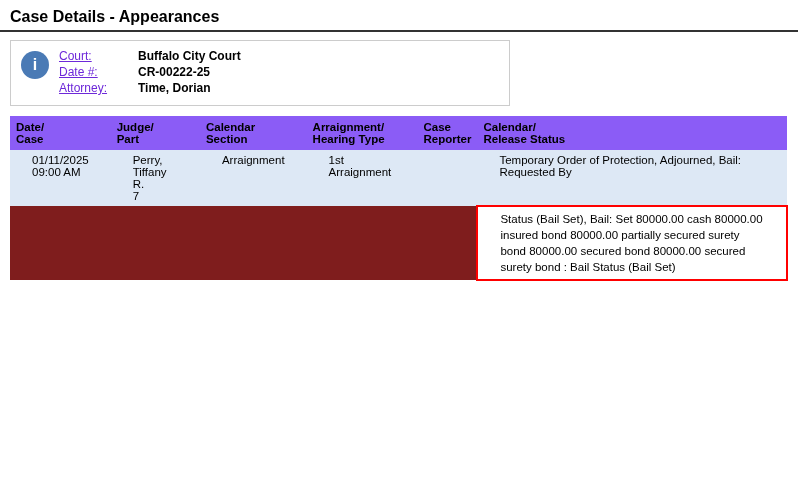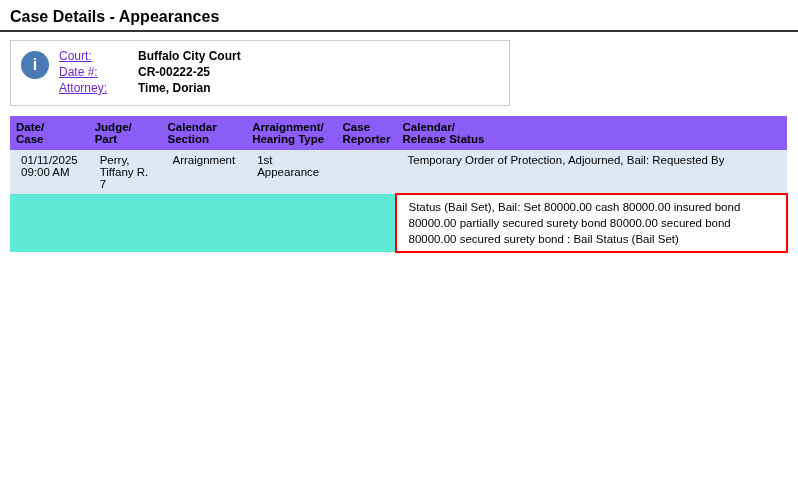--- a/index.html
+++ b/index.html
@@ -85,21 +85,21 @@
     .appearances-table thead th {
       padding: 5px 6px;
       font-weight: bold;
       font-size: 11.5px;
       text-align: left;
       vertical-align: bottom;
       border: none;
     }
 
     .appearances-table tbody tr td {
-      padding: 4px 11px;
+      padding: 4px 22px;
       vertical-align: top;
       font-size: 11.5px;
     }
 
     .appearances-table tbody tr:nth-child(odd) {
       background-color: #dde8f5;
     }
 
     .appearances-table tbody tr:nth-child(even) {
       background-color: #eef3fb;
@@ -165,26 +165,26 @@
         <span>Release Status</span>
       </th>
     </tr>
   </thead>
   <tbody>
 
     <tr>
       <td>01/11/2025<br>09:00 AM</td>
       <td>Perry, Tiffany R.<br>7</td>
       <td>Arraignment</td>
-      <td>1st Appearance</td>
+      <td>1st Arraignment</td>
       <td></td>
       <td>Temporary Order of Protection, Adjourned, Bail: Requested By</td>
     </tr>
 
-    <tr style="background-color: #5eead4;">
+    <tr style="background-color: #7f1d1d;">
       <td></td>
       <td></td>
       <td></td>
       <td></td>
       <td></td>
       <td class="highlighted-cell">Status (Bail Set), Bail: Set 80000.00 cash 80000.00 insured bond 80000.00 partially secured surety bond 80000.00 secured bond 80000.00 secured surety bond : Bail Status (Bail Set)</td>
     </tr>
 
   </tbody>
 </table>

